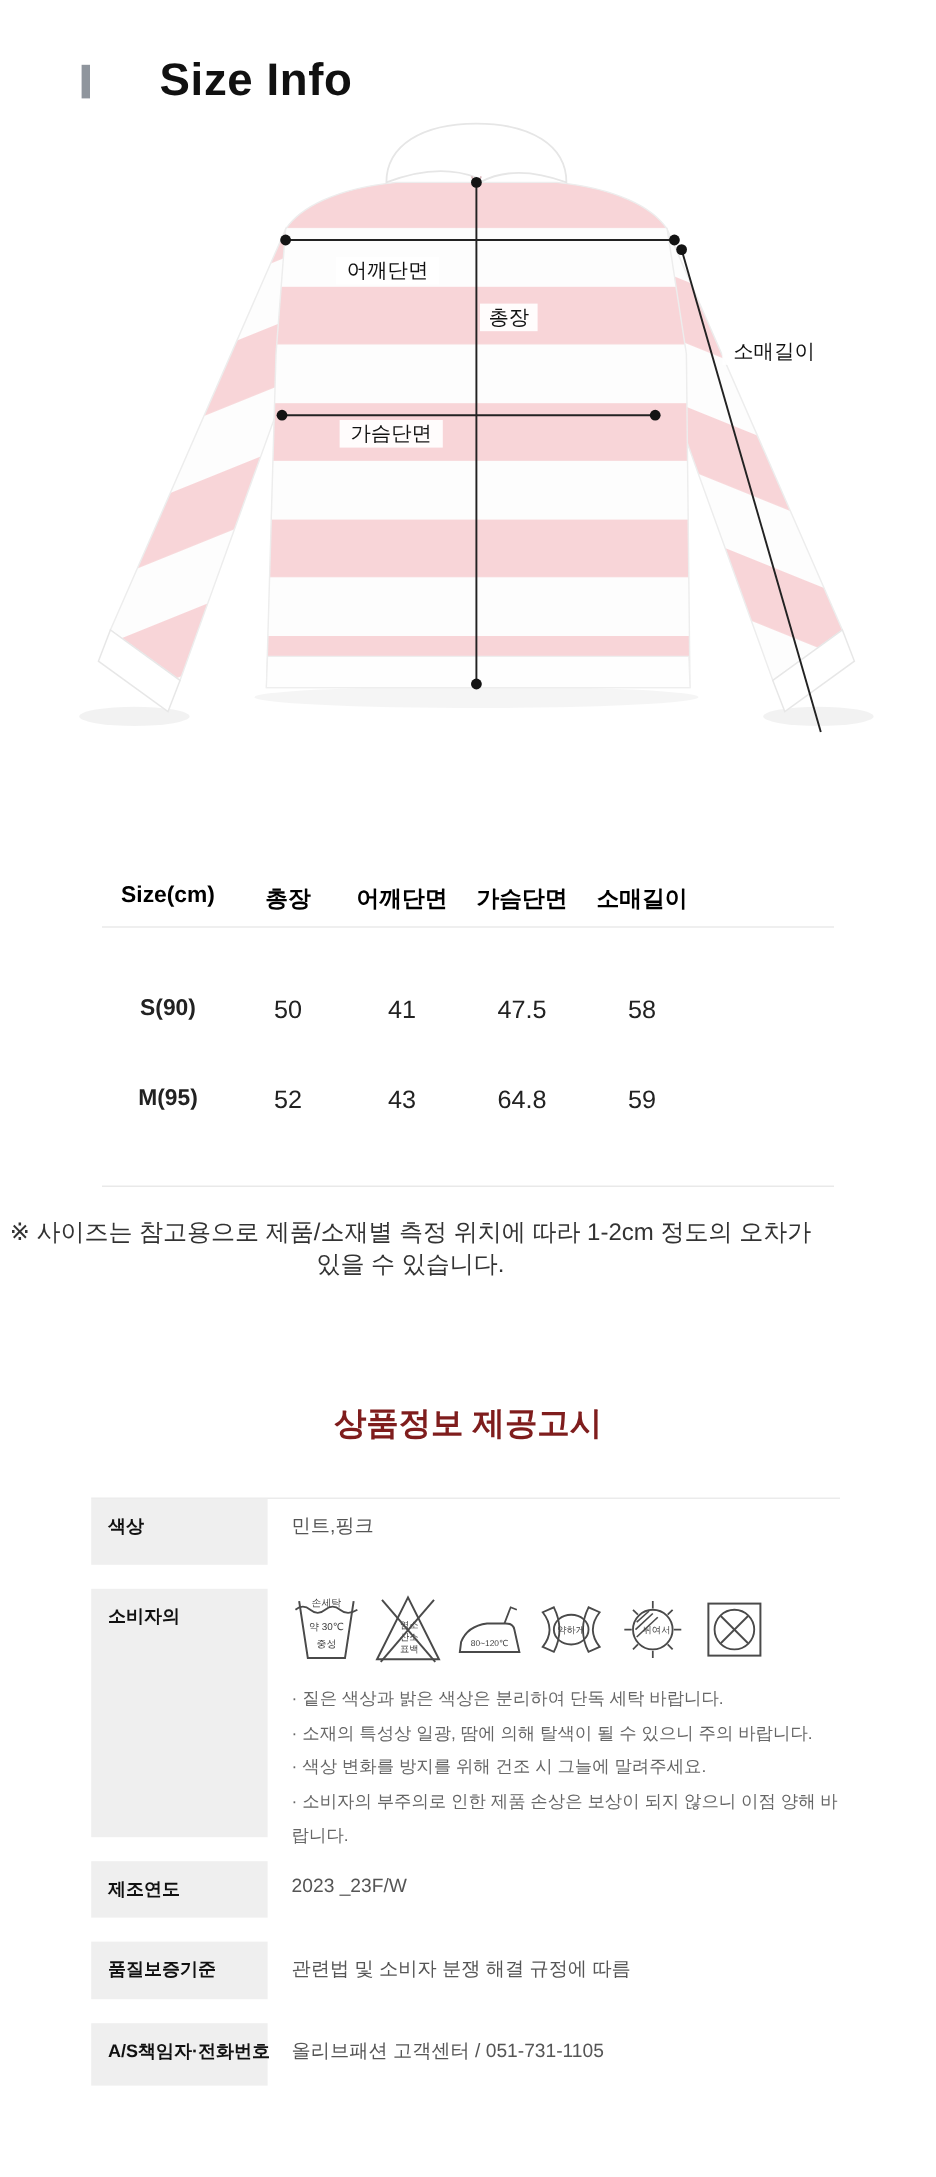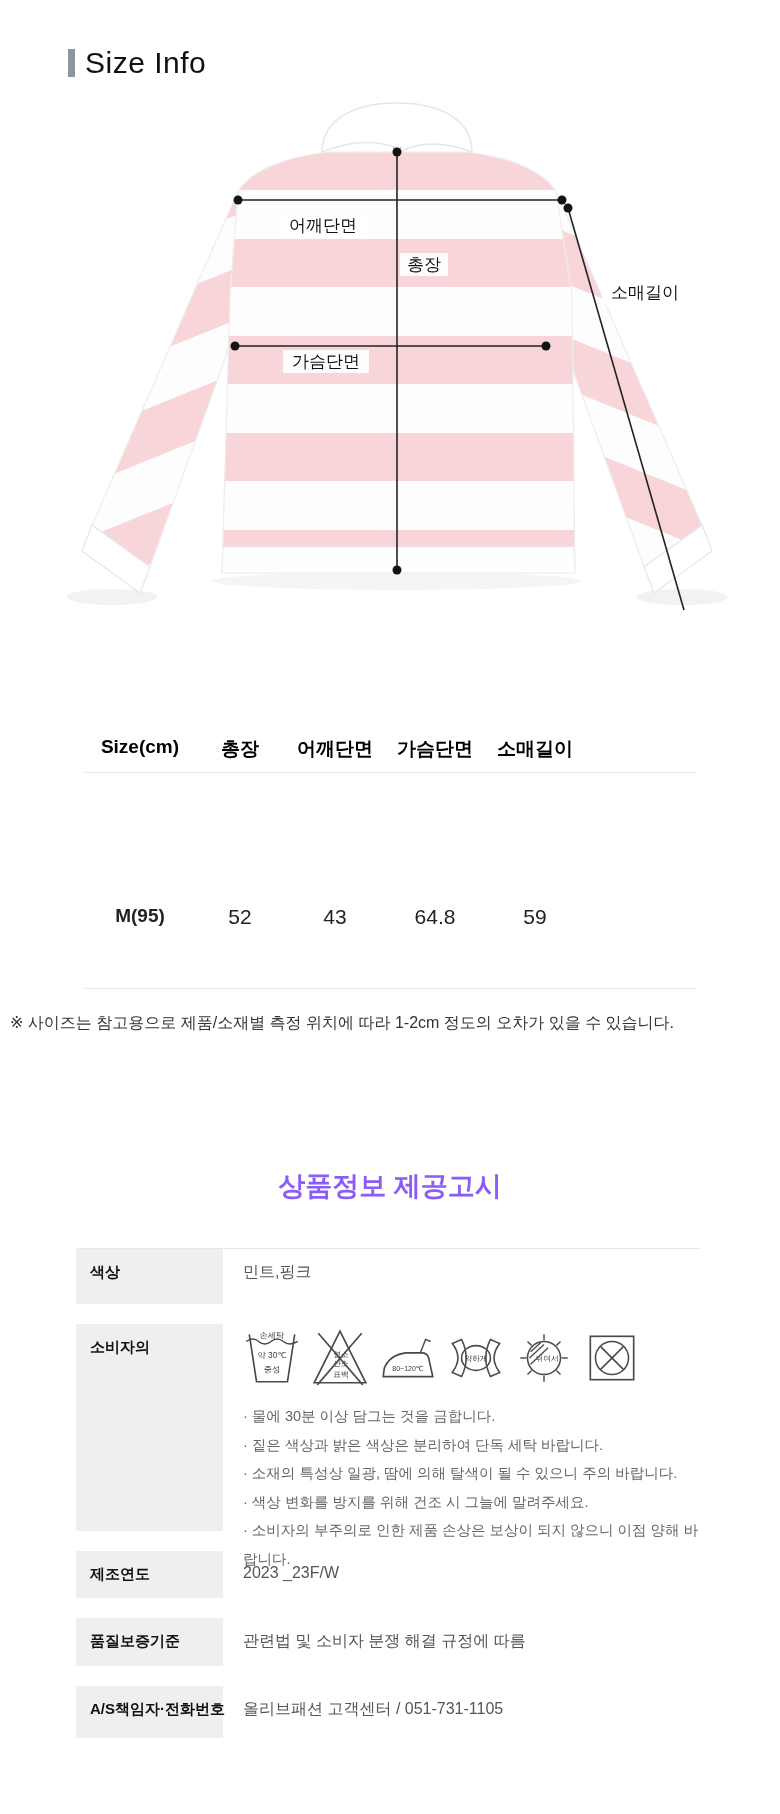--- a/index.html
+++ b/index.html
@@ -1,40 +1,40 @@
 <!DOCTYPE html>
 <html><head>
 <meta charset="utf-8">
 <style>
   html,body{margin:0;padding:0;background:#fff;}
   .page{position:relative;width:780px;height:1814px;background:#fff;overflow:hidden;
         font-family:"Liberation Sans","DejaVu Sans",sans-serif;color:#1b1b1b;}
   
   .hd{position:absolute;top:46px;left:68px;display:flex;align-items:center;}
   .hd-bar{width:7px;height:28px;background:#8f959d;margin-right:10px;}
-  .hd-title{font-size:30px;font-weight:normal;letter-spacing:.5px;color:#111;}
+  .hd-title{font-size:38px;font-weight:bold;letter-spacing:.5px;color:#111;margin-left:48px;}
   
   .fig{position:absolute;top:95px;left:0;width:780px;height:540px;}
   
   .stable-row{position:absolute;left:85px;width:610px;display:grid;
               grid-template-columns:110px 90px 100px 100px 100px;}
   .stable-row div{text-align:center;}
   .st-head{top:736px;font-size:19px;color:#000000;}
   .st-head .c0{font-weight:bold;}
   .st-head .ck{font-weight:600;}
   .st-r1{top:830px;} .st-r2{top:905px;}
   .st-body{font-size:21px;color:#222;}
   .st-body .c0{font-size:19px;font-weight:600;}
   .hr{position:absolute;left:85px;width:610px;height:1px;background:#e4e4e4;}
   .hr1{top:772px;} .hr2{top:988px;}
   .note{position:absolute;top:1013px;left:0;width:684px;text-align:center;
-        font-size:16px;color:#333;}
+        font-size:20px;color:#333;}
   
   .notice-title{position:absolute;top:1168px;left:0;width:780px;text-align:center;
-        font-size:27px;font-weight:800;color:#8b5cf6;}
+        font-size:27px;font-weight:800;color:#7f1d1d;}
   .itable{position:absolute;top:1248px;left:76px;width:624px;border-top:1px solid #e7e7e7;
           display:flex;flex-direction:column;gap:20px;}
   .irow{display:flex;}
   .irow .lbl{width:147px;min-width:147px;background:#efefef;box-sizing:border-box;
              padding:14px 0 0 14px;font-size:15px;font-weight:bold;color:#111;white-space:nowrap;}
   .irow .val{flex:1;box-sizing:border-box;padding:13px 0 0 20px;font-size:16px;color:#555;}
   .rh0,.rh1{height:55px;} .rh2{height:207px;} .rh3{height:47px;} .rh4{height:48px;} .rh5{height:52px;}
   .rh2 .val{padding-top:2px;}
   .icons{display:flex;gap:10px;align-items:flex-start;}
   .care{margin-top:12px;font-size:14.5px;line-height:28.5px;color:#666;}
@@ -114,20 +114,27 @@
 
   <div class="stable-row st-head">
     <div class="c0">Size(cm)</div>
     <div class="ck">총장</div>
     <div class="ck">어깨단면</div>
     <div class="ck">가슴단면</div>
     <div class="ck">소매길이</div>
   </div>
   <div class="hr hr1"></div>
 
+  <div class="stable-row st-body st-r1">
+    <div class="c0">S(90)</div>
+    <div>50</div>
+    <div>41</div>
+    <div>47.5</div>
+    <div>58</div>
+  </div>
   <div class="stable-row st-body st-r2">
     <div class="c0">M(95)</div>
     <div>52</div>
     <div>43</div>
     <div>64.8</div>
     <div>59</div>
   </div>
   <div class="hr hr2"></div>
 
   <div class="note">※ 사이즈는 참고용으로 제품/소재별 측정 위치에 따라 1-2cm 정도의 오차가 있을 수 있습니다.</div>
@@ -189,21 +196,20 @@
             <text x="31" y="34" text-anchor="middle" font-size="7.5" fill="#3c3c3c">뉘여서</text>
           </svg>
           <svg width="58" height="64" viewBox="0 0 56 62">
             <rect x="7" y="10" width="42" height="42" fill="none" stroke="#4a4a4a" stroke-width="1.6"></rect>
             <circle cx="28" cy="31" r="16" fill="none" stroke="#4a4a4a" stroke-width="1.5"></circle>
             <line x1="17" y1="20" x2="39" y2="42" stroke="#4a4a4a" stroke-width="1.5"></line>
             <line x1="39" y1="20" x2="17" y2="42" stroke="#4a4a4a" stroke-width="1.5"></line>
           </svg>
         </div>
         <div class="care">
-          <div>· 물에 30분 이상 담그는 것을 금합니다.</div>
           <div>· 짙은 색상과 밝은 색상은 분리하여 단독 세탁 바랍니다.</div>
           <div>· 소재의 특성상 일광, 땀에 의해 탈색이 될 수 있으니 주의 바랍니다.</div>
           <div>· 색상 변화를 방지를 위해 건조 시 그늘에 말려주세요.</div>
           <div>· 소비자의 부주의로 인한 제품 손상은 보상이 되지 않으니 이점 양해 바랍니다.</div>
         </div>
       </div>
     </div>
     <div class="irow rh3">
       <div class="lbl">제조연도</div>
       <div class="val">2023 _23F/W</div>

